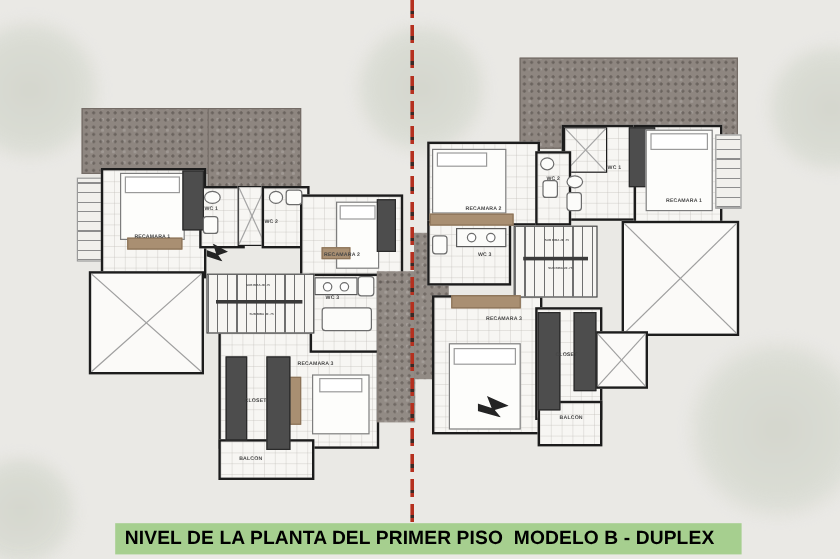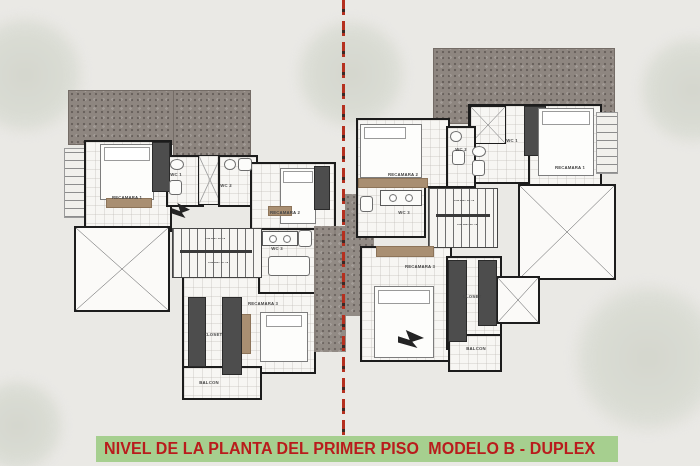--- a/index.html
+++ b/index.html
@@ -53,21 +53,21 @@
 
   
   .lbl{position:absolute;transform:translate(-50%,-50%) scale(.62);transform-origin:center;
     font:600 7px "Liberation Sans",sans-serif;color:#474747;letter-spacing:.2px;white-space:nowrap;z-index:6;}
   .lbl-tiny{position:absolute;transform:translate(-50%,-50%) scale(.42);transform-origin:center;
     font:600 6px "Liberation Sans",sans-serif;color:#4c4c4c;white-space:nowrap;z-index:6;}
 
   
   .title-bar{position:absolute;left:96px;top:436px;width:514px;height:26px;background:#a6cf8f;
     display:flex;align-items:center;padding-left:8px;}
-  .title-bar span{font:bold 16px "Liberation Sans",sans-serif;color:#b91c1c;white-space:pre;letter-spacing:.1px;}
+  .title-bar span{font:bold 16px "Liberation Sans",sans-serif;color:#000000;white-space:pre;letter-spacing:.1px;}
 </style>
 </head>
 <body>
 
 <div id="canvas">
 
   <div class="tree" style="left:-35px;top:15px;width:120px;height:120px;"></div>
   <div class="tree" style="left:295px;top:18px;width:112px;height:112px;"></div>
   <div class="tree" style="left:638px;top:35px;width:110px;height:110px;"></div>
   <div class="tree" style="left:572px;top:282px;width:152px;height:152px;"></div>

